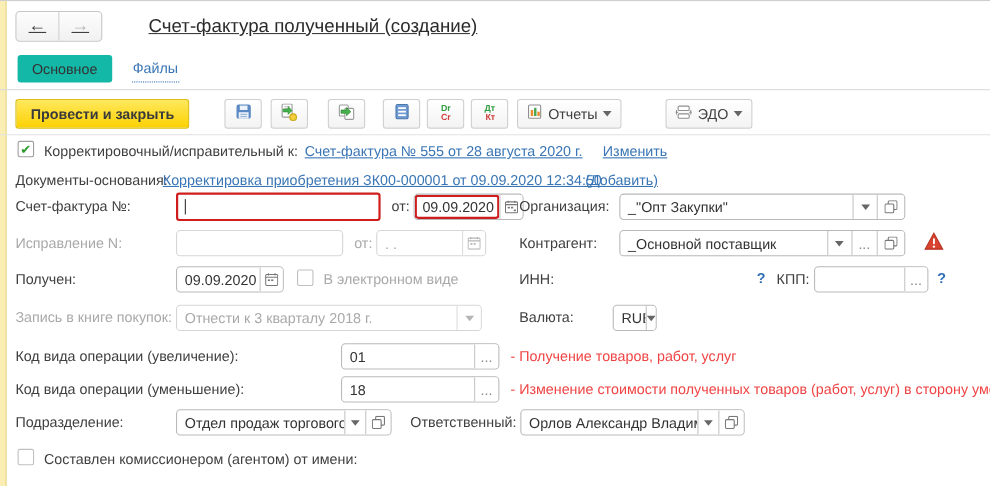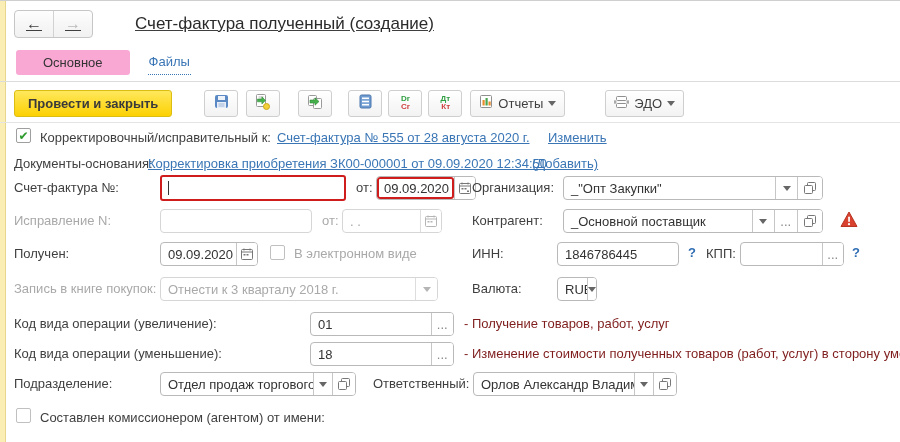--- a/index.html
+++ b/index.html
@@ -15,21 +15,21 @@
   .navgroup { display:inline-flex; border:1px solid #c6c6c6; border-radius:4px; overflow:hidden;
     background:linear-gradient(#fdfdfd,#f1f1f1); }
   .navbtn { width:38px; height:26px; display:flex; align-items:center; justify-content:center;
     font-size:16px; cursor:pointer; }
   .navbtn + .navbtn { border-left:1px solid #d2d2d2; }
   .navbtn.back::before { content:"\2190"; color:#3d3d3d; font-weight:bold; }
   .navbtn.fwd::before  { content:"\2192"; color:#b9b9b9; font-weight:bold; }
   .title { margin-left:42px; font-size:17px; color:#2b2b2b; white-space:nowrap; }
   
   .tabs { position:absolute; left:16px; top:48px; display:flex; align-items:center; gap:18px; }
-  .tab-active { background:#f9a8d4; border-radius:3px; padding:5px 27px; color:#333; }
+  .tab-active { background:#14b8a6; border-radius:3px; padding:5px 13px; color:#333; }
   .tab-link { color:#3a76b5; border-bottom:1px dotted #3a76b5; padding:5px 1px; cursor:pointer; }
   .sep1 { position:absolute; left:0; right:0; top:80px; border-top:1px solid #dcdcdc; }
   .sep2 { position:absolute; left:0; right:0; top:121px; border-top:1px solid #e4e4e4; }
   
   .toolbar { position:absolute; left:14px; top:88px; height:28px; display:flex; align-items:center; }
   .btn-submit { background:linear-gradient(#ffe85c,#fcd103); border:1px solid #dcbe12;
     border-radius:3px; padding:5px 13px; font-weight:bold; color:#3a3a3a; cursor:pointer; white-space:nowrap; }
   .iconbtn { width:34px; height:27px; box-sizing:border-box; border:1px solid #cfcfcf; border-radius:3px;
     background:linear-gradient(#ffffff,#f3f3f3); display:flex; align-items:center; justify-content:center; cursor:pointer; }
   .dropbtn { height:27px; box-sizing:border-box; border:1px solid #cfcfcf; border-radius:3px;
@@ -52,21 +52,21 @@
   .seg { border-left:1px solid #c6c6c6; display:flex; align-items:center; justify-content:center; cursor:pointer; background:#fff; }
   .fgroup.dis .seg { border-left-color:#dddddd; }
   .redfield { position:absolute; top:0; height:26px; box-sizing:border-box; border:2px solid #cf1d1d;
     border-radius:3px; background:#fff; display:flex; align-items:center; padding:0 6px; }
   .caret { width:1px; height:14px; background:#333; }
   .red-inset { box-shadow:inset 0 0 0 2px #cf1d1d; border-radius:3px; }
   .cb { position:absolute; width:15px; height:15px; box-sizing:border-box; border:1px solid #9f9f9f;
     border-radius:2px; background:#fff; display:flex; align-items:center; justify-content:center; cursor:pointer; }
   .cb.checked::before { content:"\2714"; color:#2d9b2d; font-size:12px; font-weight:bold; line-height:1; }
   .help { position:absolute; top:4px; color:#2f6db3; font-weight:bold; cursor:pointer; }
-  .desc { position:absolute; top:5px; white-space:nowrap; color:#7f1d1d; }
+  .desc { position:absolute; top:5px; white-space:nowrap; color:#ef4444; }
 </style>
 </head>
 <body>
 
 <div class="left-strip"></div>
 
 <div class="header">
   <div class="navgroup">
     <div class="navbtn back"></div>
     <div class="navbtn fwd"></div>
@@ -264,23 +264,20 @@
           <line x1="3" y1="0.5" x2="3" y2="2.5" stroke="#777"></line>
           <line x1="9" y1="0.5" x2="9" y2="2.5" stroke="#777"></line>
           <rect x="2.5" y="6" width="2" height="1.5" fill="#777"></rect>
           <rect x="5.5" y="6" width="2" height="1.5" fill="#777"></rect>
         </svg>
     </div>
   </div>
   <div class="cb" style="left:270px; top:4px; border-color:#c0c0c0"></div>
   <div class="lbl dis" style="left:294px">В электронном виде</div>
   <div class="lbl" style="left:472px">ИНН:</div>
-  <div class="fgroup" style="left:557px; width:122px">
-    <div class="val" style="width:100%">1846786445</div>
-  </div>
   <div class="help" style="left:688px">?</div>
   <div class="lbl" style="left:706px">КПП:</div>
   <div class="fgroup" style="left:740px; width:104px">
     <div class="val" style="width:78px"></div>
     <div class="seg" style="width:24px; color:#888">...</div>
   </div>
   <div class="help" style="left:852px">?</div>
 </div>
 
 <div class="row" style="top:275px">

